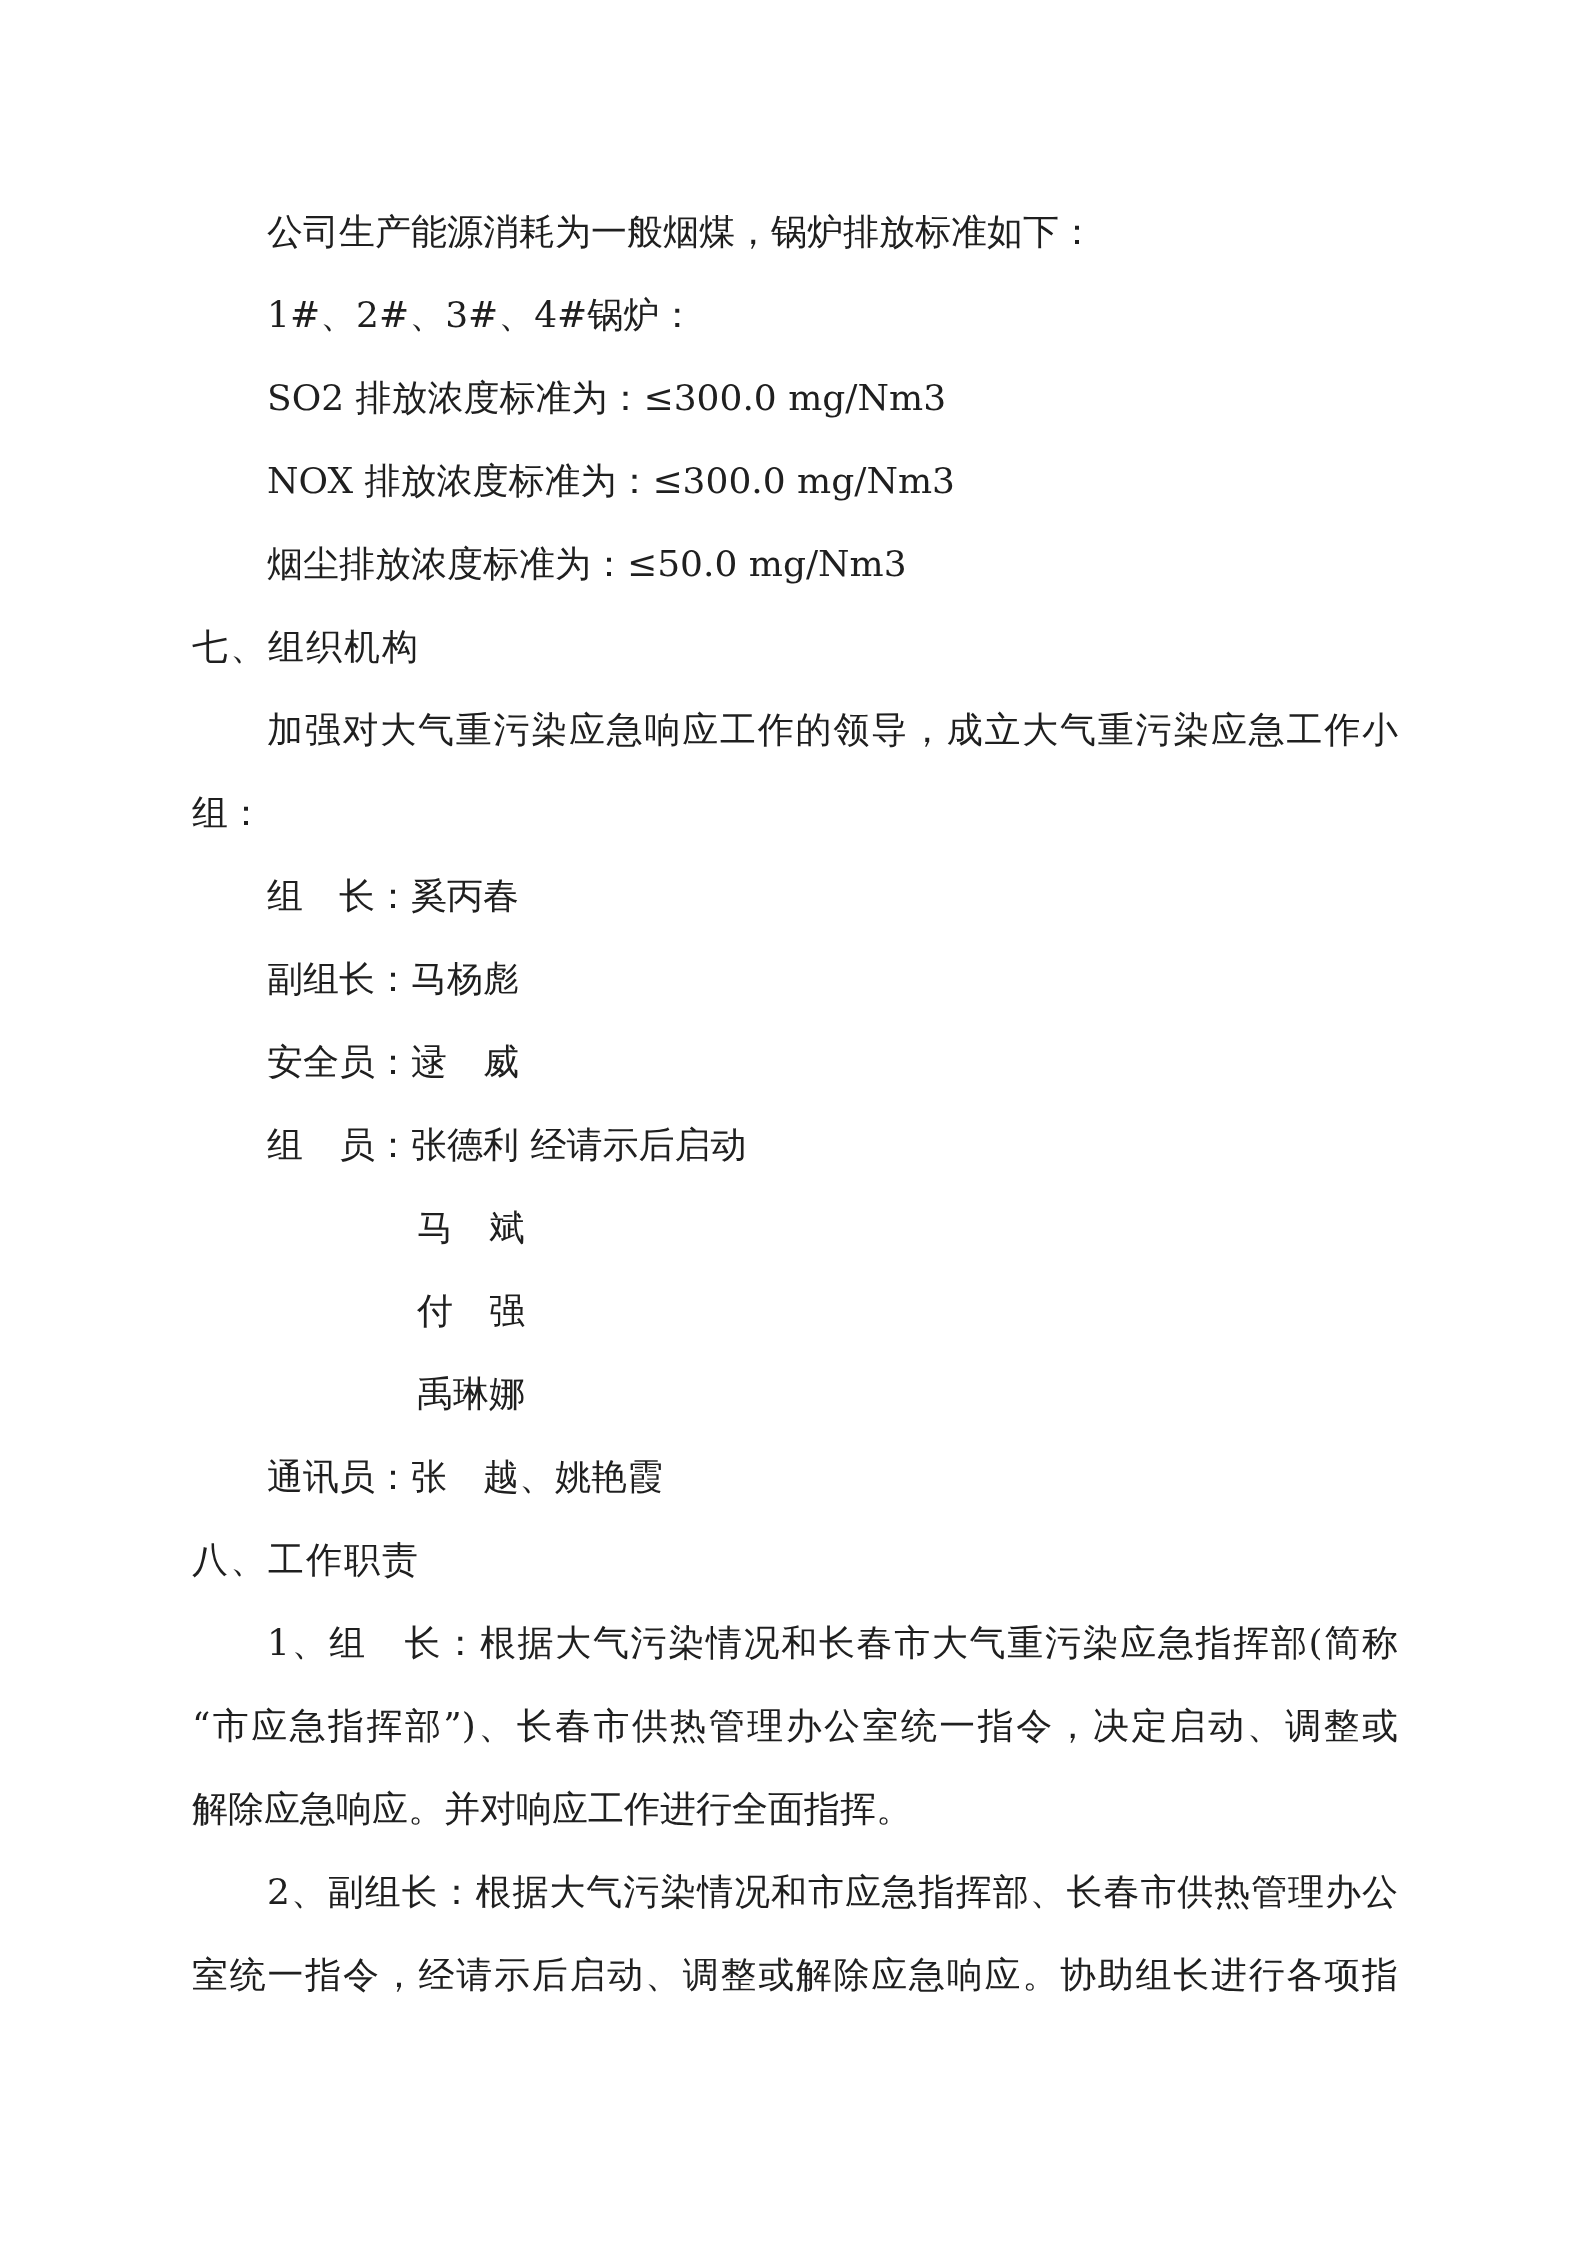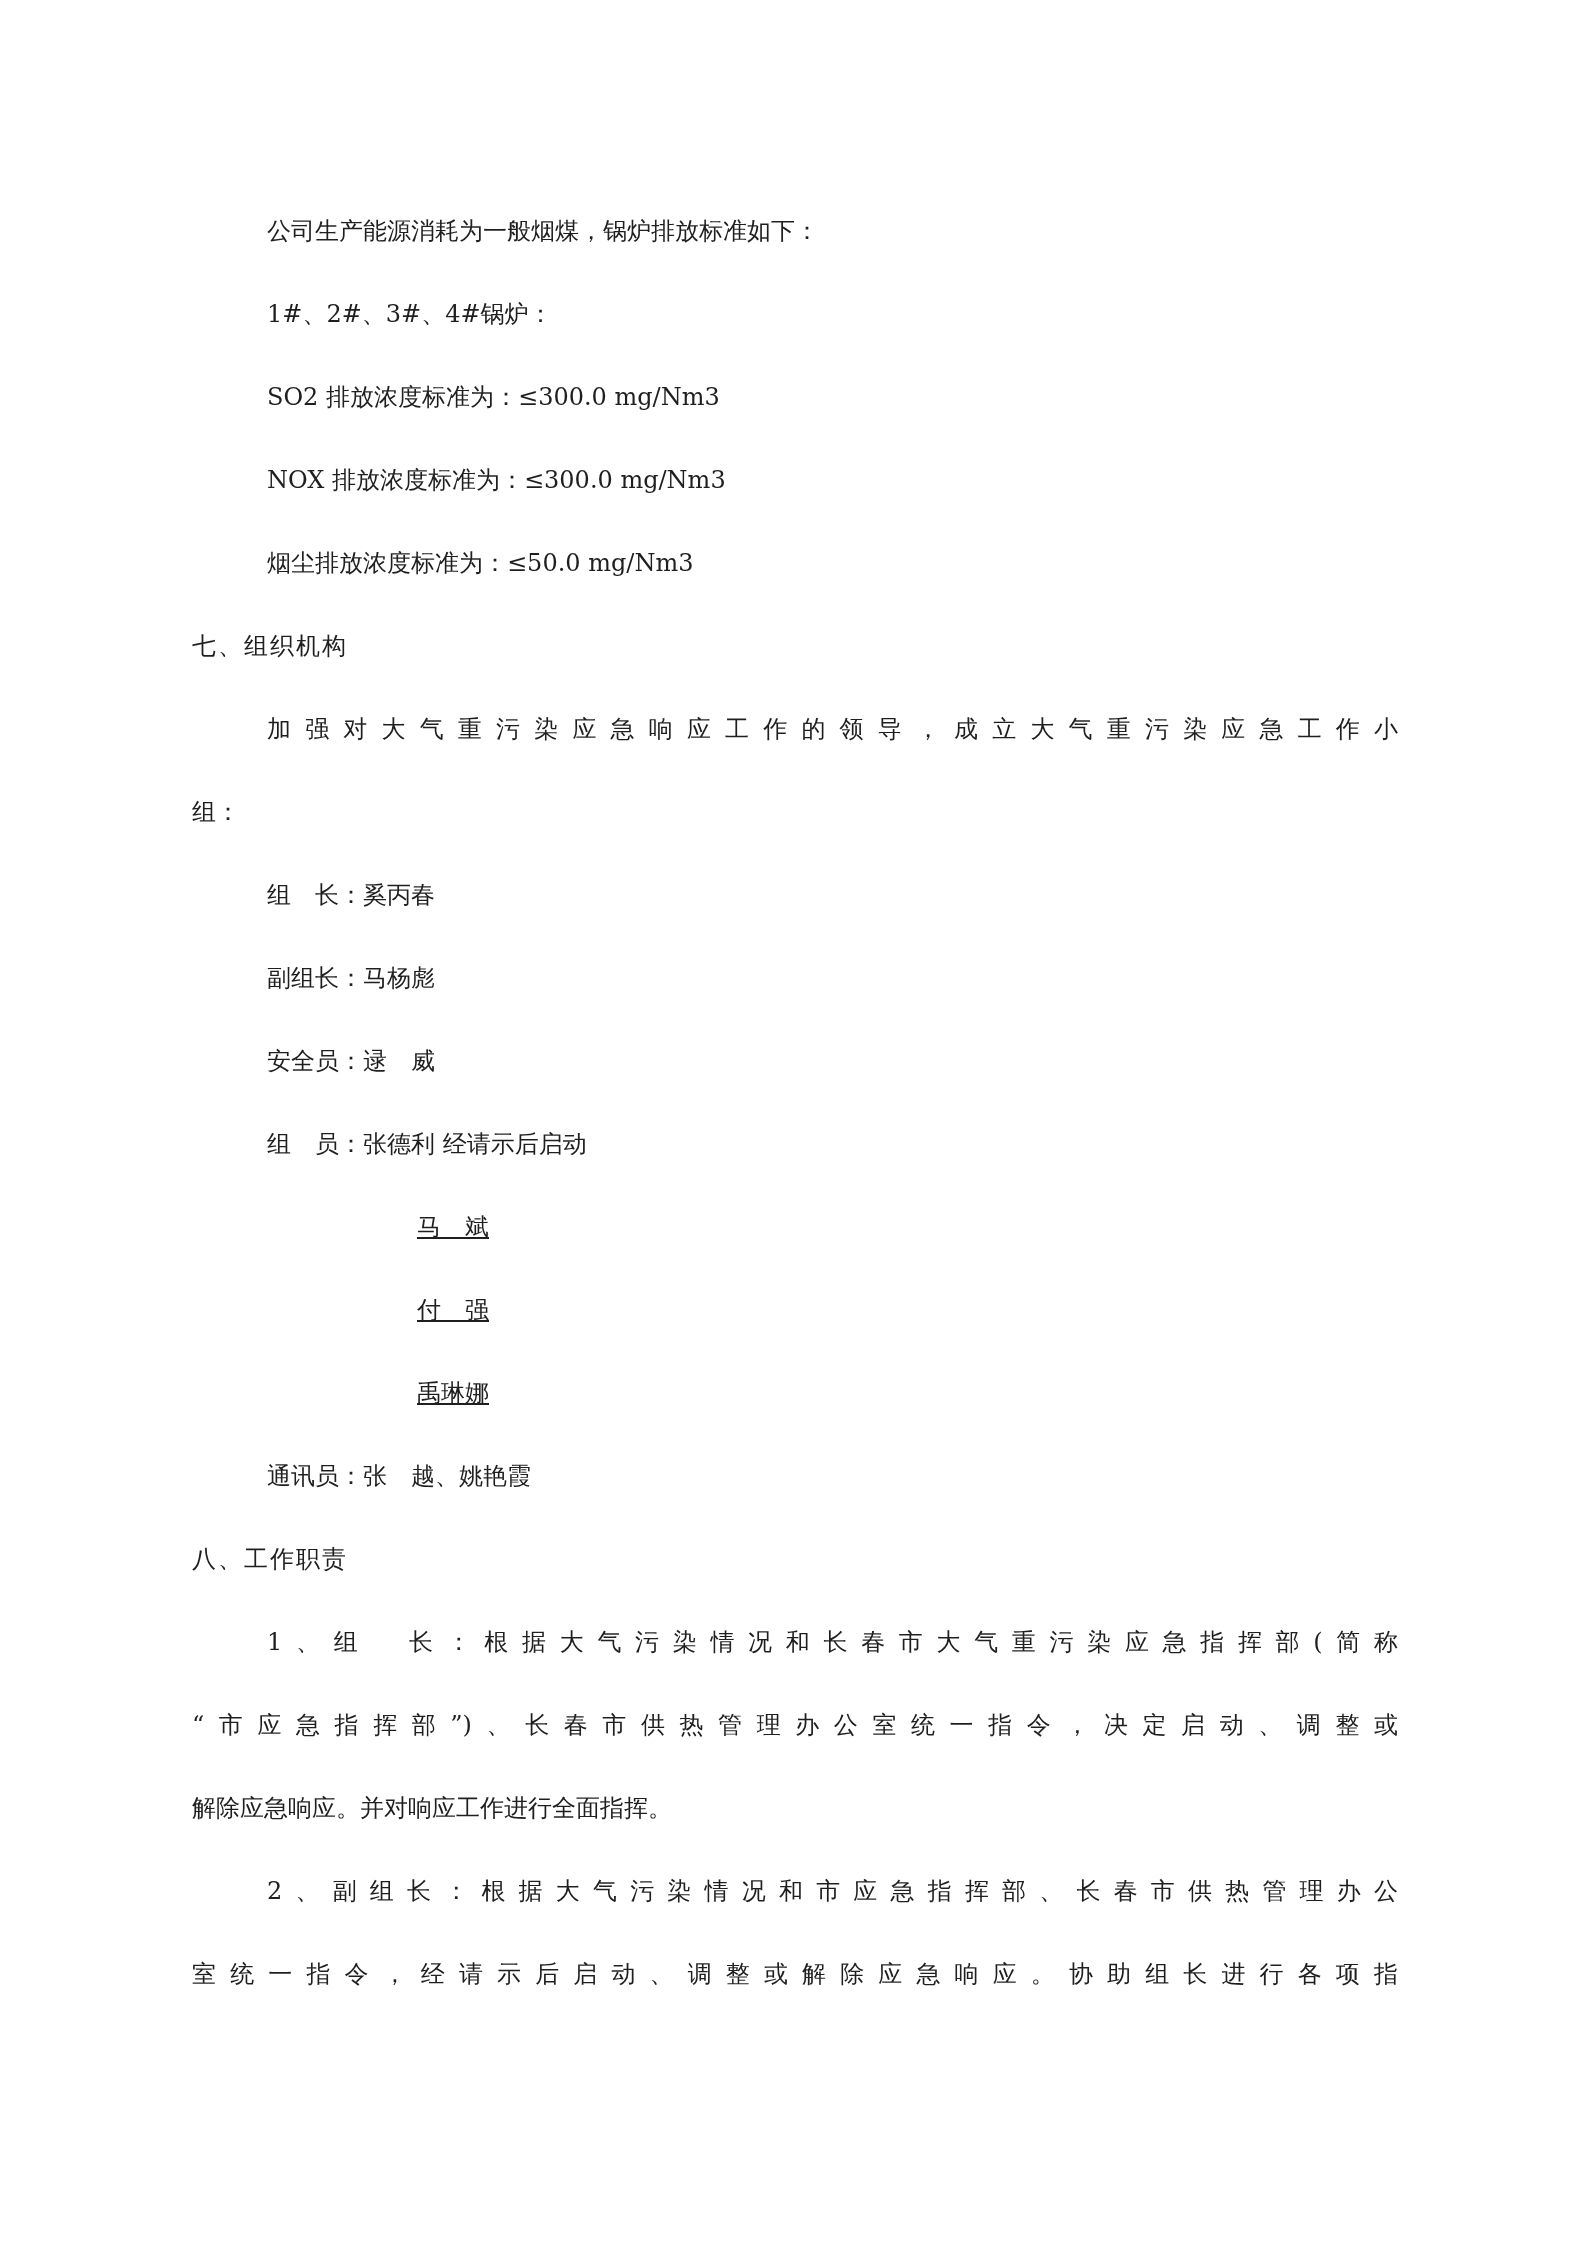--- a/index.html
+++ b/index.html
@@ -17,30 +17,29 @@
   }
   .doc-page {
     position: absolute;
     left: 192px;
     top: 190px;
     width: 1206px;
   }
   .doc-line {
     height: 83px;
     line-height: 83px;
-    font-size: 24px;
+    font-size: 36px;
     white-space: pre-wrap;
     overflow: visible;
   }
   .indent {
     padding-left: 75px;
   }
   .name-indent {
     padding-left: 225px;
-    text-decoration: underline;
   }
   .heading {
     font-weight: normal;
     letter-spacing: 2px;
   }
   .justify {
     text-align: justify;
     text-align-last: justify;
   }
 </style>

